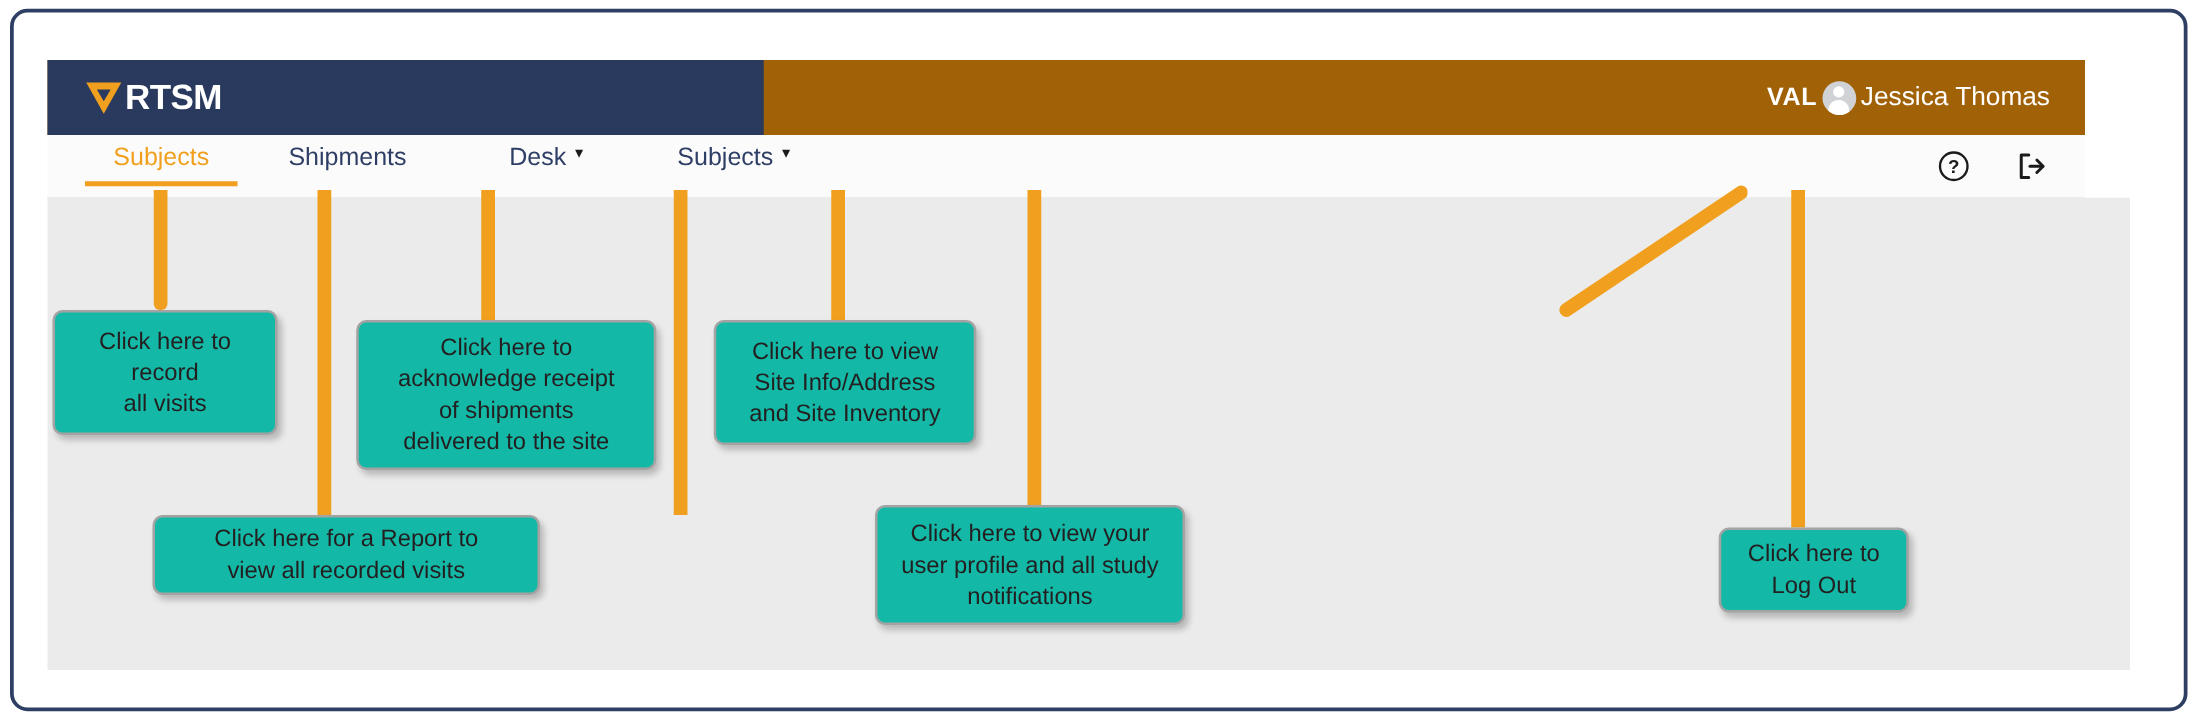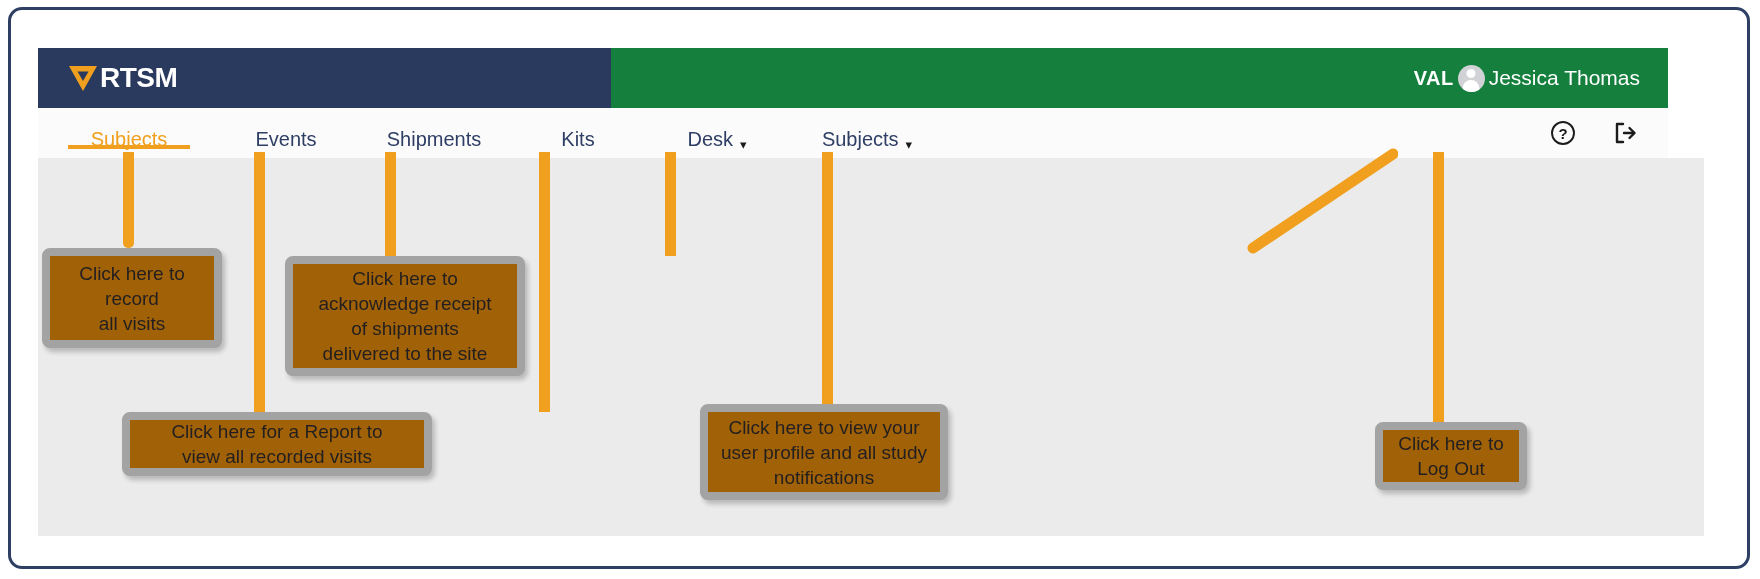--- a/index.html
+++ b/index.html
@@ -39,21 +39,21 @@
     height: 488px;
   }
 
   
   .topbar {
     position: absolute;
     left: 0;
     top: 0;
     width: 1630px;
     height: 60px;
-    background: #15803d;
+    background: #a16207;
   }
   .topbar-inner-shade {
     position: absolute;
     left: 0;
     top: 0;
     width: 573px;
     height: 60px;
     background: #2a3a5e;
   }
 
@@ -144,21 +144,21 @@
     left: 0;
     top: 0;
     height: 50px;
     display: flex;
     align-items: center;
   }
   .nav-item {
     position: relative;
     height: 36px;
     display: flex;
-    align-items: flex-end;
+    align-items: flex-start;
     justify-content: center;
     color: #2e3e64;
     font-size: 20px;
     cursor: pointer;
     white-space: nowrap;
   }
   .nav-item .caret {
     margin-left: 7px;
     font-size: 13px;
     line-height: 1;
@@ -212,22 +212,22 @@
   }
 
   
   .connector {
     position: absolute;
     background: #f0a01e;
   }
 
   .callout {
     position: absolute;
-    background: #a16207;
-    border: 8px solid #a3a3a3;
+    background: #14b8a6;
+    border: 2px solid #a3a3a3;
     border-radius: 8px;
     box-shadow: 3px 4px 5px rgba(0, 0, 0, 0.22);
     box-sizing: border-box;
     color: #231f20;
     font-size: 19px;
     line-height: 25px;
     text-align: center;
     display: flex;
     align-items: center;
     justify-content: center;
@@ -270,31 +270,25 @@
       </div>
     </div>
 
     <div class="navbar">
       <div class="nav-items">
 
         <div class="nav-item active" style="left:0;width:136px;margin-left:30px;width:122px;">
           <span>Subjects</span>
         </div>
 
-        <div class="nav-item" style="width:120px;margin-left:36px;">
-          <span>Events</span>
-        </div>
 
         <div class="nav-item" style="width:140px;margin-left:18px;">
           <span>Shipments</span>
         </div>
 
-        <div class="nav-item" style="width:100px;margin-left:24px;">
-          <span>Kits</span>
-        </div>
 
         <div class="nav-item" style="width:130px;margin-left:24px;">
           <span>Desk</span>
           <span class="caret">▾</span>
         </div>
 
         <div class="nav-item" style="width:130px;margin-left:20px;">
           <span>Subjects</span>
           <span class="caret">▾</span>
         </div>
@@ -336,20 +330,23 @@
 
     <div class="callout" style="left:84px;  top:364px; width:310px; height:64px;text-align:center;">Click here for a Report to
 view all recorded visits</div>
 
     <div class="callout" style="left:247px; top:208px; width:240px; height:120px;">Click here to
 acknowledge receipt
 of shipments
 delivered to the site</div>
 
 
+    <div class="callout" style="left:533px; top:208px; width:210px; height:100px;">Click here to view
+Site Info/Address
+and Site Inventory</div>
 
     <div class="callout" style="left:662px; top:356px; width:248px; height:96px;">Click here to view your
 user profile and all study
 notifications</div>
 
 
     <div class="callout" style="left:1337px; top:374px; width:152px; height:68px;">Click here to
 Log Out</div>
 
   </div>

